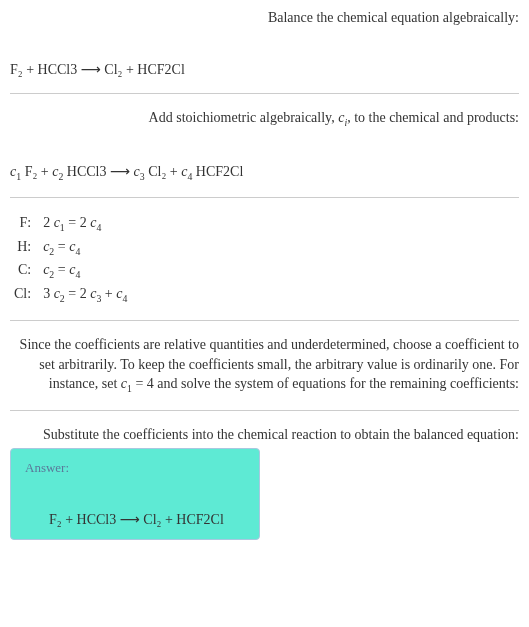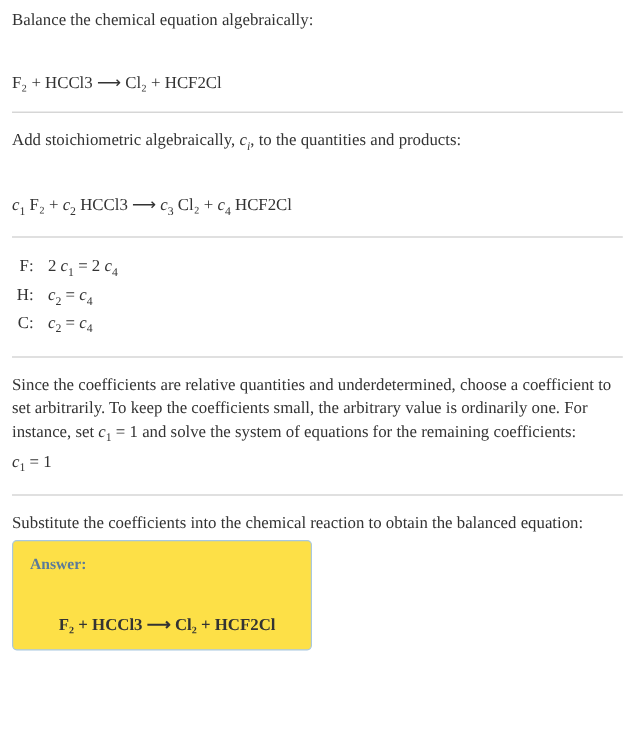--- a/index.html
+++ b/index.html
@@ -53,52 +53,52 @@
       padding-right: 8px;
     }
     .coeff-list {
       margin-top: 2px;
     }
     .coeff-list div {
       margin: 1px 0;
     }
     .answer-box {
       border: 1px solid #a8c8e0;
-      background: #fde047;
+      background: #5eead4;
       border-radius: 4px;
       padding: 10px 14px;
       display: inline-block;
       min-width: 250px;
-      font-weight: bold;
     }
     .answer-label {
       color: #5a7a9a;
       font-size: 13px;
       margin-bottom: 6px;
     }
     .answer-eq {
       padding-left: 24px;
     }
     .para {
       margin-bottom: 4px;
+      text-align: right;
     }
   </style>
 </head>
 <body>
 
 <div class="section">
   <div class="para">Balance the chemical equation algebraically:</div>
   <div class="equation">F₂ + HCCl3 ⟶ Cl₂ + HCF2Cl</div>
 </div>
 
 <hr>
 
 <div class="section">
   <div class="para">
-    <span>Add stoichiometric algebraically, </span><span class="italic">c</span><span class="sub">i</span><span>, to the quantities and products:</span>
+    <span>Add stoichiometric algebraically, </span><span class="italic">c</span><span class="sub">i</span><span>, to the chemical and products:</span>
   </div>
   <div class="equation">
     <span class="italic">c</span><span class="subn">1</span><span> F₂ + </span><span class="italic">c</span><span class="subn">2</span><span> HCCl3 ⟶ </span><span class="italic">c</span><span class="subn">3</span><span> Cl₂ + </span><span class="italic">c</span><span class="subn">4</span><span> HCF2Cl</span>
   </div>
 </div>
 
 <hr>
 
 <div class="section">
   <table class="atom-table">
@@ -108,32 +108,35 @@
       <td><span>2 </span><span class="italic">c</span><span class="subn">1</span><span> = 2 </span><span class="italic">c</span><span class="subn">4</span></td>
     </tr>
     <tr>
       <td>H:</td>
       <td><span></span><span class="italic">c</span><span class="subn">2</span><span> = </span><span class="italic">c</span><span class="subn">4</span></td>
     </tr>
     <tr>
       <td>C:</td>
       <td><span></span><span class="italic">c</span><span class="subn">2</span><span> = </span><span class="italic">c</span><span class="subn">4</span></td>
     </tr>
+    <tr>
+      <td>Cl:</td>
+      <td><span>3 </span><span class="italic">c</span><span class="subn">2</span><span> = 2 </span><span class="italic">c</span><span class="subn">3</span><span> + </span><span class="italic">c</span><span class="subn">4</span></td>
+    </tr>
   </tbody>
     </table>
 </div>
 
 <hr>
 
 <div class="section">
   <div class="para">
-    <span>Since the coefficients are relative quantities and underdetermined, choose a coefficient to set arbitrarily. To keep the coefficients small, the arbitrary value is ordinarily one. For instance, set </span><span class="italic">c</span><span class="subn">1</span><span> = 1 and solve the system of equations for the remaining coefficients:</span>
+    <span>Since the coefficients are relative quantities and underdetermined, choose a coefficient to set arbitrarily. To keep the coefficients small, the arbitrary value is ordinarily one. For instance, set </span><span class="italic">c</span><span class="subn">1</span><span> = 4 and solve the system of equations for the remaining coefficients:</span>
   </div>
   <div class="coeff-list">
-    <div><span class="italic">c</span><span class="subn">1</span><span> = 1</span></div>
   </div>
 </div>
 
 <hr>
 
 <div class="section">
   <div class="para">Substitute the coefficients into the chemical reaction to obtain the balanced equation:</div>
   <div class="answer-box">
     <div class="answer-label">Answer:</div>
     <div class="answer-eq equation">F₂ + HCCl3 ⟶ Cl₂ + HCF2Cl</div>

